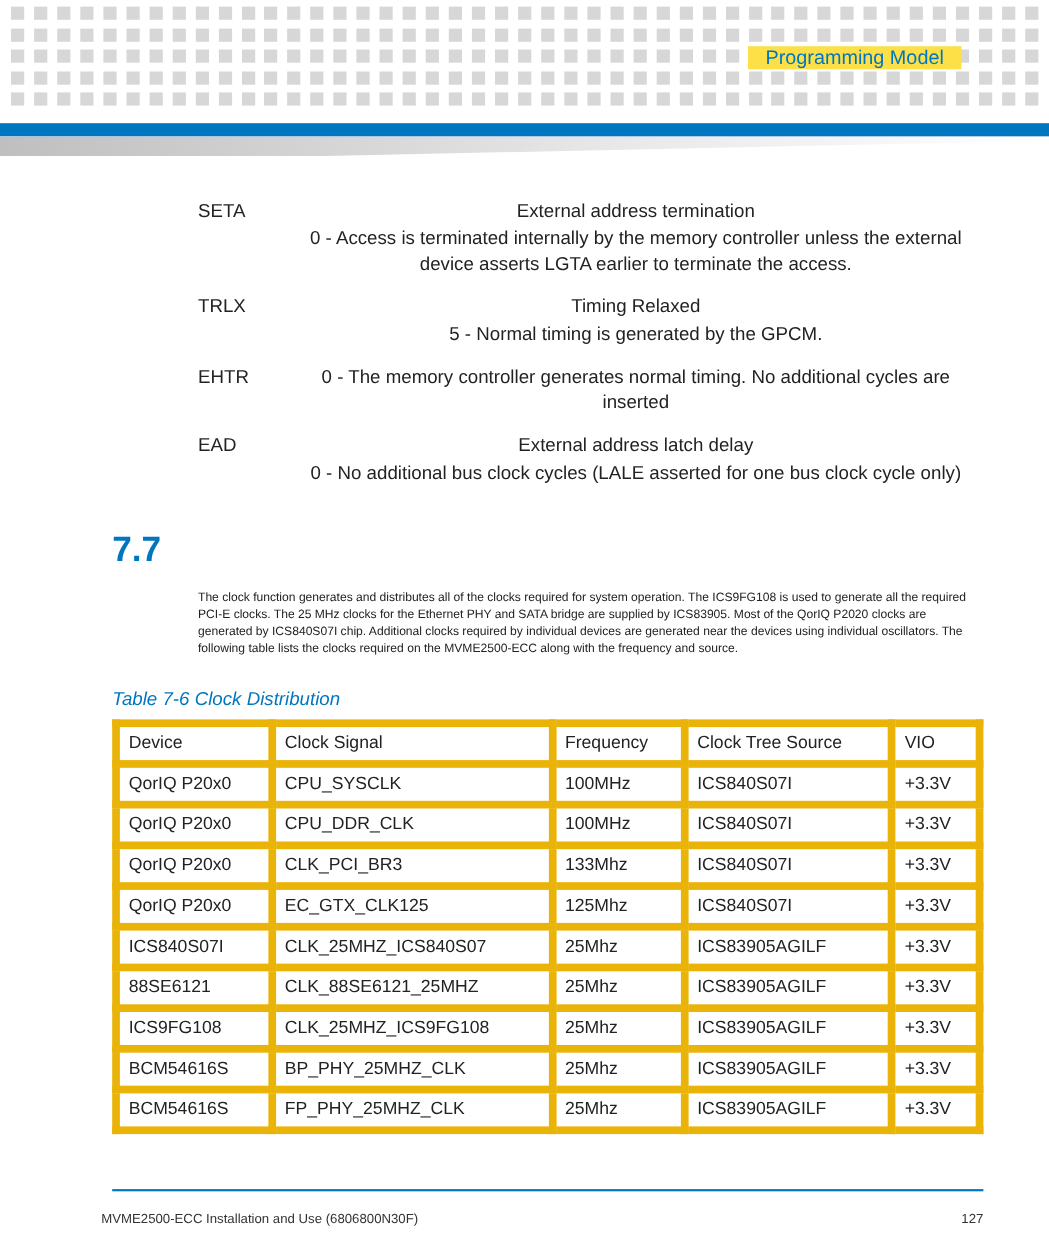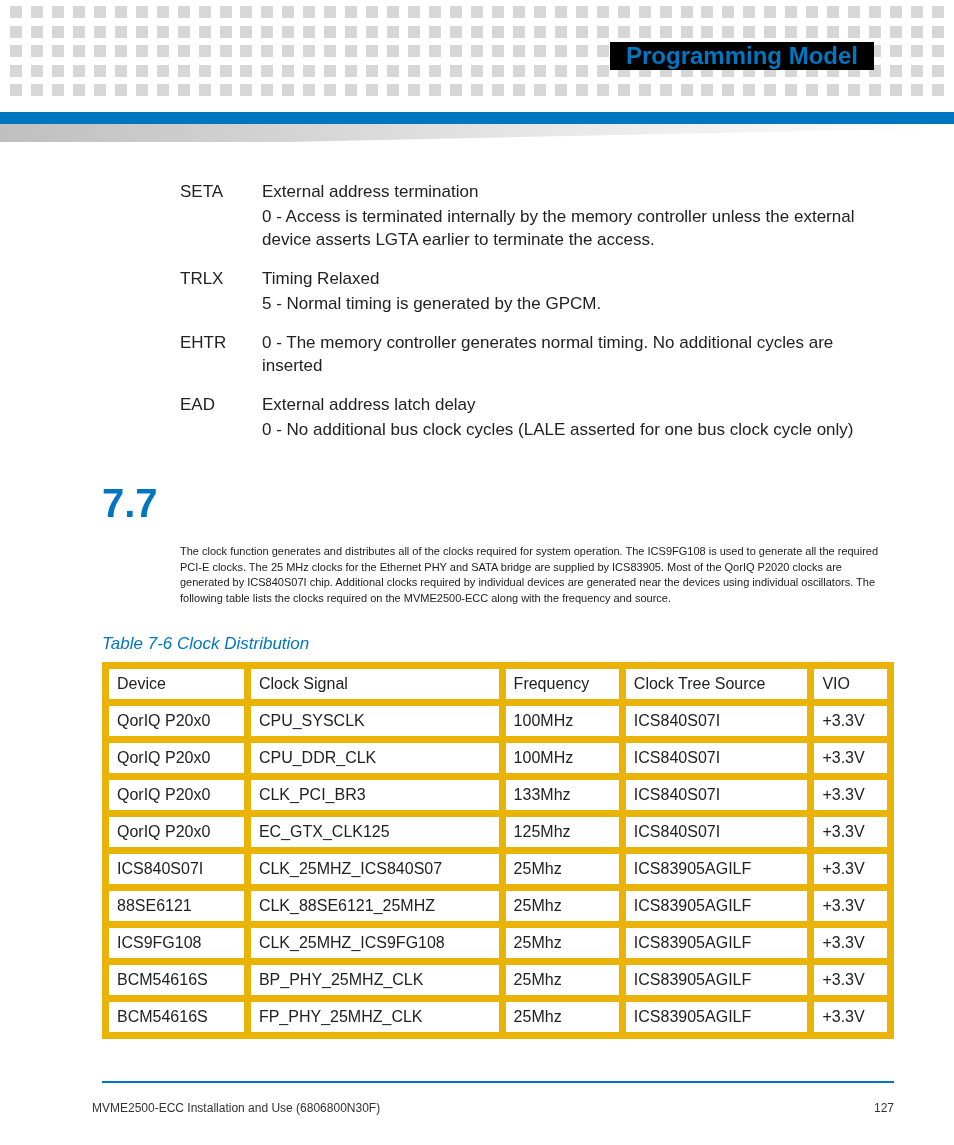--- a/index.html
+++ b/index.html
@@ -18,24 +18,24 @@
     height: 102px;
     display: flex; flex-direction: column; justify-content: space-between;
     padding: 6px 0;
   }
   .dot-row { display: flex; justify-content: space-between; padding: 0 10px; }
   .dot { width: 12px; height: 12px; background: #d7d7d7; }
   .header-title {
     position: absolute;
     top: 42px;
     right: 80px;
-    background: #000000;
+    background: #fde047;
     padding: 0 16px;
-    font-size: 24px;
-    font-weight: 700;
+    font-size: 18px;
+    font-weight: 400;
     color: #0076c0;
   }
   .blue-bar {
     position: absolute;
     top: 112px; left: 0; right: 0;
     height: 12px;
     background: #0076c0;
   }
   .grey-wedge {
     position: absolute;
@@ -50,30 +50,30 @@
     left: 102px;
     right: 60px;
   }
   .param-row {
     display: flex;
     margin-bottom: 14px;
     font-size: 17px;
     line-height: 1.35;
   }
   .param-name { width: 160px; flex-shrink: 0; padding-left: 78px;}
-  .param-desc { flex: 1; }
+  .param-desc { flex: 1; text-align: center; }
   .param-desc p { margin-bottom: 2px; }
   .section-head {
     display: flex;
     align-items: baseline;
     margin-top: 38px;
     margin-bottom: 18px;
     color: #0076c0;
   }
-  .sec-num { font-size: 40px; font-weight: 600; width: 78px; }
+  .sec-num { font-size: 32px; font-weight: 600; width: 78px; }
   .sec-title { font-size: 32px; font-weight: 600; }
   .section-body {
     font-size: 11px;
     line-height: 1.4;
     padding-left: 78px;
     margin-bottom: 28px;
   }
   .table-caption {
     color: #0076c0;
     font-style: italic;

